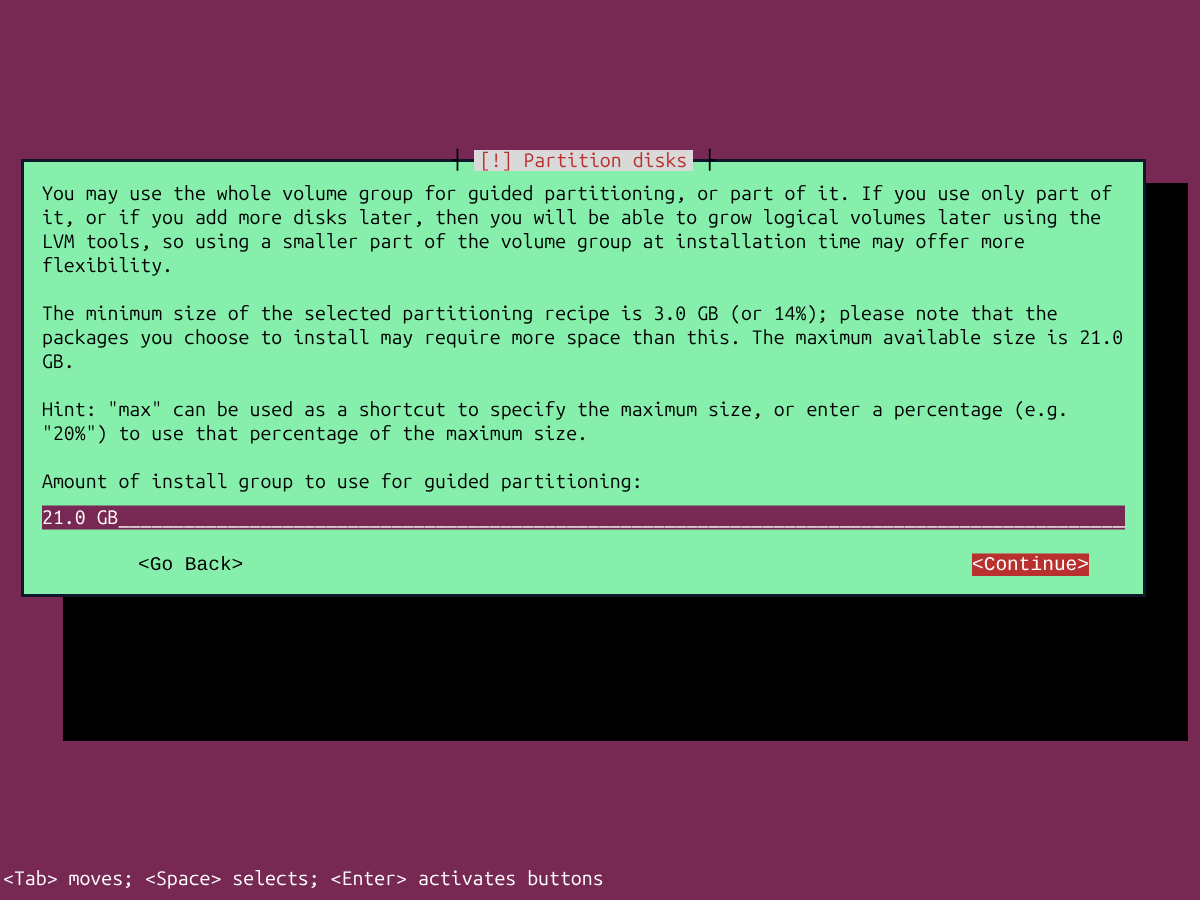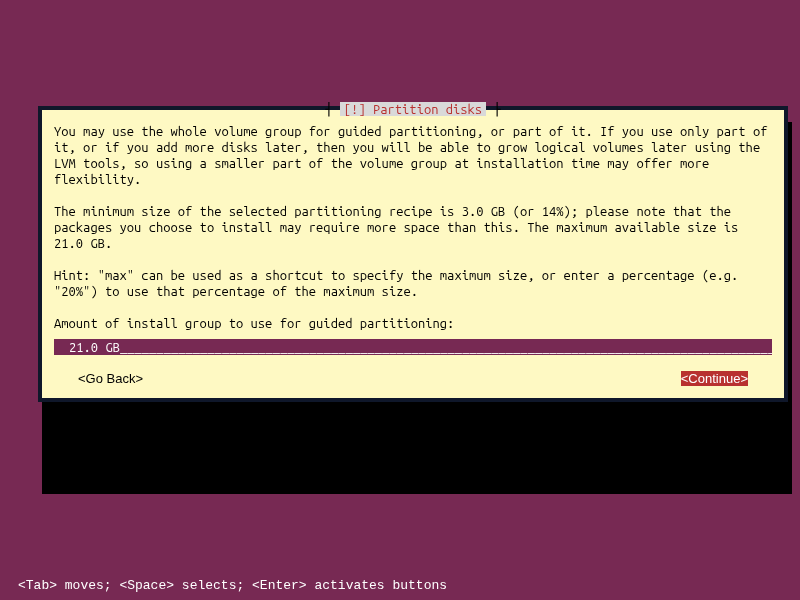--- a/index.html
+++ b/index.html
@@ -16,25 +16,25 @@
   .shadow {
     position: absolute;
     left: 42px;
     top: 122px;
     width: 750px;
     height: 372px;
     background: #000;
   }
   .dialog {
     position: absolute;
-    left: 38px;
+    left: 14px;
     top: 106px;
     width: 750px;
-    background: #fef9c3;
-    border: 4px solid #0f172a;
+    background: #86efac;
+    border: 2px solid #0f172a;
     padding: 10px 12px 12px 12px;
     color: #000;
   }
   .title-row {
     text-align: center;
     margin-top: -19px;
     margin-bottom: 6px;
     white-space: nowrap;
   }
   .title-row .bar { color: #000; }
@@ -50,48 +50,48 @@
   .input-row {
     margin-top: 8px;
     background: #772953;
     color: #fff;
     height: 16px;
     line-height: 16px;
     overflow: hidden;
     white-space: nowrap;
     font-family: inherit;
   }
-  .input-row .val { white-space: pre; padding-left: 15px; }
+  .input-row .val { white-space: pre; }
   .button-row {
     margin-top: 16px;
     display: flex;
     justify-content: space-between;
     padding: 0 24px;
   }
   .btn {
-    font-family: Liberation Sans, sans-serif;
+    font-family: Liberation Mono, monospace;
     font-size: inherit;
     border: none;
     background: transparent;
     color: #000;
     cursor: pointer;
     padding: 0;
+    margin-left: 40px;
   }
   .btn.primary {
     background: #b8312f;
     color: #fff;
   }
   .help-bar {
     position: absolute;
     left: 0;
     bottom: 6px;
     color: #fff;
-    padding-left: 18px;
+    padding-left: 2px;
     white-space: pre;
-    font-family: Liberation Mono, monospace;
   }
 </style>
 </head>
 <body>
 
 <div class="shadow"></div>
 
 <div class="dialog">
   <div class="title-row">
     <span class="bar">┤ </span><span class="title-wrap"><span>[!]</span> <span>Partition disks</span></span><span class="bar"> ├</span>

